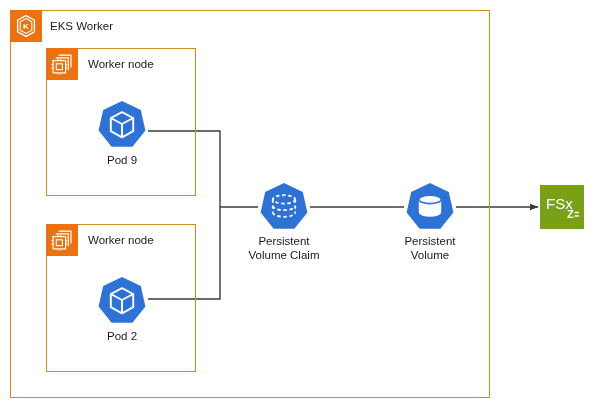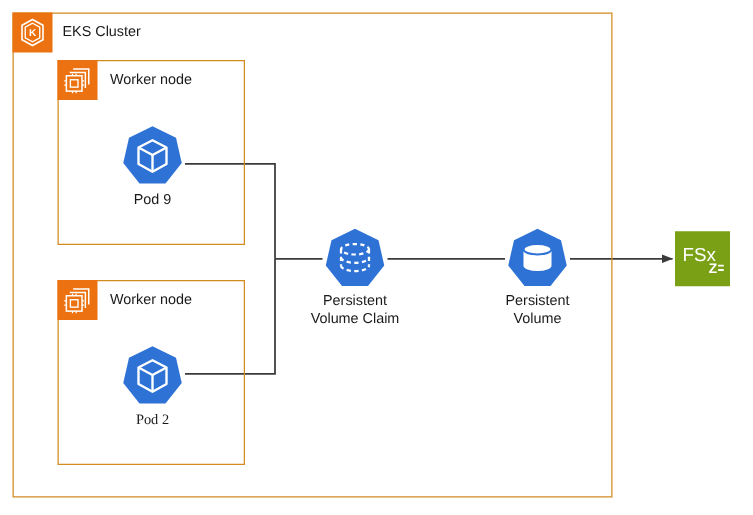--- a/index.html
+++ b/index.html
@@ -67,21 +67,21 @@
     text-align: center;
     font-size: 11.5px;
     line-height: 14px;
     color: #1a1a1a;
     white-space: pre-line;
   }
 
   #pod-1-icon { left: 96px; top: 99px; width: 52px; height: 52px; }
   #pod-1-caption { left: 72px; top: 153px; width: 100px; }
   #pod-2-icon { left: 96px; top: 275px; width: 52px; height: 52px; }
-  #pod-2-caption { left: 72px; top: 329px; width: 100px; font-family: Liberation Serif, serif; }
+  #pod-2-caption { left: 72px; top: 329px; width: 100px; }
 
   #pvc-icon { left: 258px; top: 181px; width: 52px; height: 52px; }
   #pvc-caption { left: 224px; top: 234px; width: 120px; }
 
   #pv-icon { left: 404px; top: 181px; width: 52px; height: 52px; }
   #pv-caption { left: 370px; top: 234px; width: 120px; }
 
   
   #fsx-tile {
     position: absolute;
@@ -127,21 +127,21 @@
 <div class="group-box" id="worker-node-1-box"></div>
 <div class="group-box" id="worker-node-2-box"></div>
 
 <div class="tile" id="eks-cluster-tile">
   <svg width="24" height="24" viewBox="0 0 24 24" xmlns="http://www.w3.org/2000/svg">
     <path d="M12 1.6 L20.4 6.2 L20.4 17.8 L12 22.4 L3.6 17.8 L3.6 6.2 Z" fill="none" stroke="#ffffff" stroke-width="1.3"></path>
     <path d="M12 4.6 L17.8 7.8 L17.8 16.2 L12 19.4 L6.2 16.2 L6.2 7.8 Z" fill="none" stroke="#ffffff" stroke-width="1.1"></path>
     <text x="12" y="15" font-family="Liberation Sans, sans-serif" font-size="8" font-weight="bold" fill="#ffffff" text-anchor="middle">K</text>
   </svg>
 </div>
-<div class="group-label" id="eks-cluster-label">EKS Cluster</div>
+<div class="group-label" id="eks-cluster-label">EKS Worker</div>
 
 <div class="tile" id="worker-node-1-tile">
   <svg width="24" height="24" viewBox="0 0 24 24" xmlns="http://www.w3.org/2000/svg">
     <path d="M8.5 3.2 L21 3.2 L21 15.6" fill="none" stroke="#ffffff" stroke-width="1.2"></path>
     <path d="M5.8 5.9 L18.3 5.9 L18.3 18.3" fill="none" stroke="#ffffff" stroke-width="1.2"></path>
     <rect x="3.1" y="8.6" width="12.5" height="12.3" fill="none" stroke="#ffffff" stroke-width="1.2"></rect>
     <rect x="6.3" y="11.8" width="6.1" height="5.9" fill="none" stroke="#ffffff" stroke-width="1.1"></rect>
     <g stroke="#ffffff" stroke-width="1">
       <path d="M8 8.6 L8 6.9"></path>
         <path d="M10.9 8.6 L10.9 6.9"></path>

